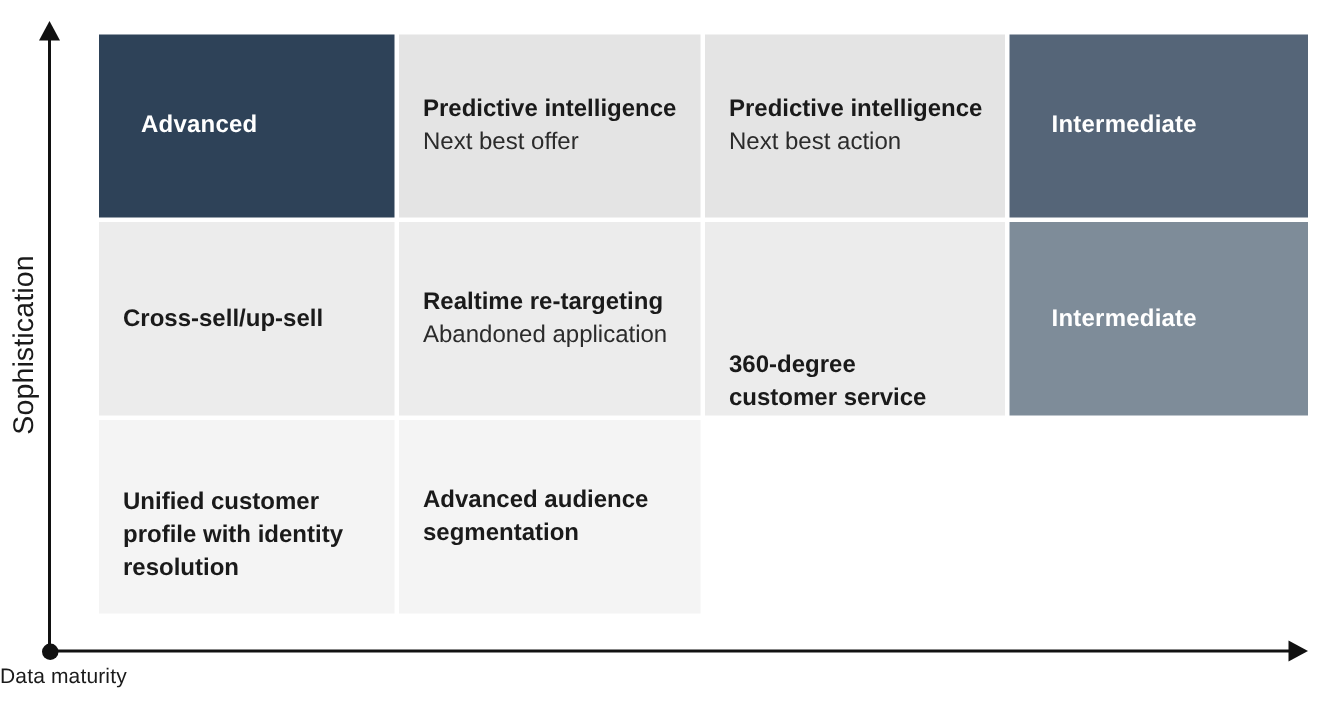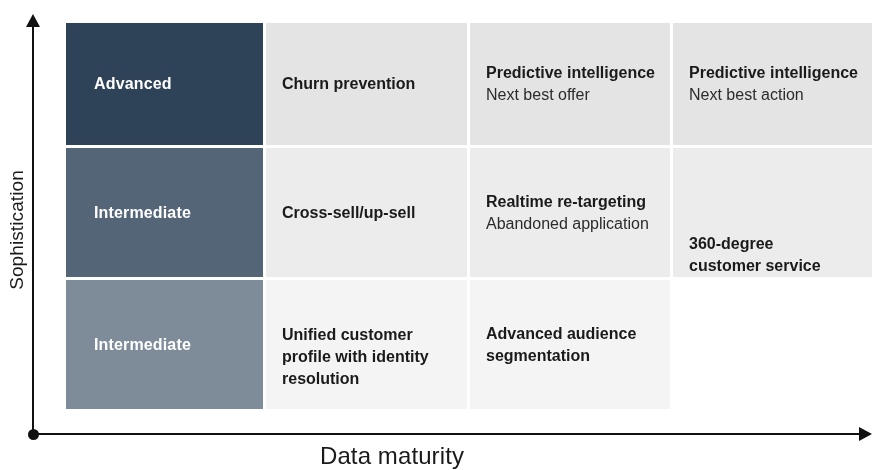--- a/index.html
+++ b/index.html
@@ -69,22 +69,21 @@
     border-radius: 50%;
     background: #111111;
   }
 
   
   .axis-label-x {
     position: absolute;
     left: 0;
     top: 442px;
     width: 784px;
-    text-align: center;
-    font-size: 24px;
+    font-size: 14px;
     font-weight: 400;
     color: #1a1a1a;
     letter-spacing: 0.1px;
   }
   .axis-label-y-wrap {
     position: absolute;
     left: 0px;
     top: 0px;
     width: 34px;
     height: 460px;
@@ -163,23 +162,20 @@
     <div class="axis-label-y">Sophistication</div>
   </div>
   <div class="axis-label-x">Data maturity</div>
 
   <div id="matrix">
 
     <div class="cell stage" style="background:#2e4258;">
       <span class="stage-label">Advanced</span>
     </div>
     <div class="cell content" style="background:#e4e4e4;">
-      <span class="line bold">Churn prevention</span>
-    </div>
-    <div class="cell content" style="background:#e4e4e4;">
       <span class="line bold">Predictive intelligence</span>
       <span class="line regular">Next best offer</span>
     </div>
     <div class="cell content" style="background:#e4e4e4;">
       <span class="line bold">Predictive intelligence</span>
       <span class="line regular">Next best action</span>
     </div>
 
     <div class="cell stage" style="background:#556578;">
       <span class="stage-label">Intermediate</span>

